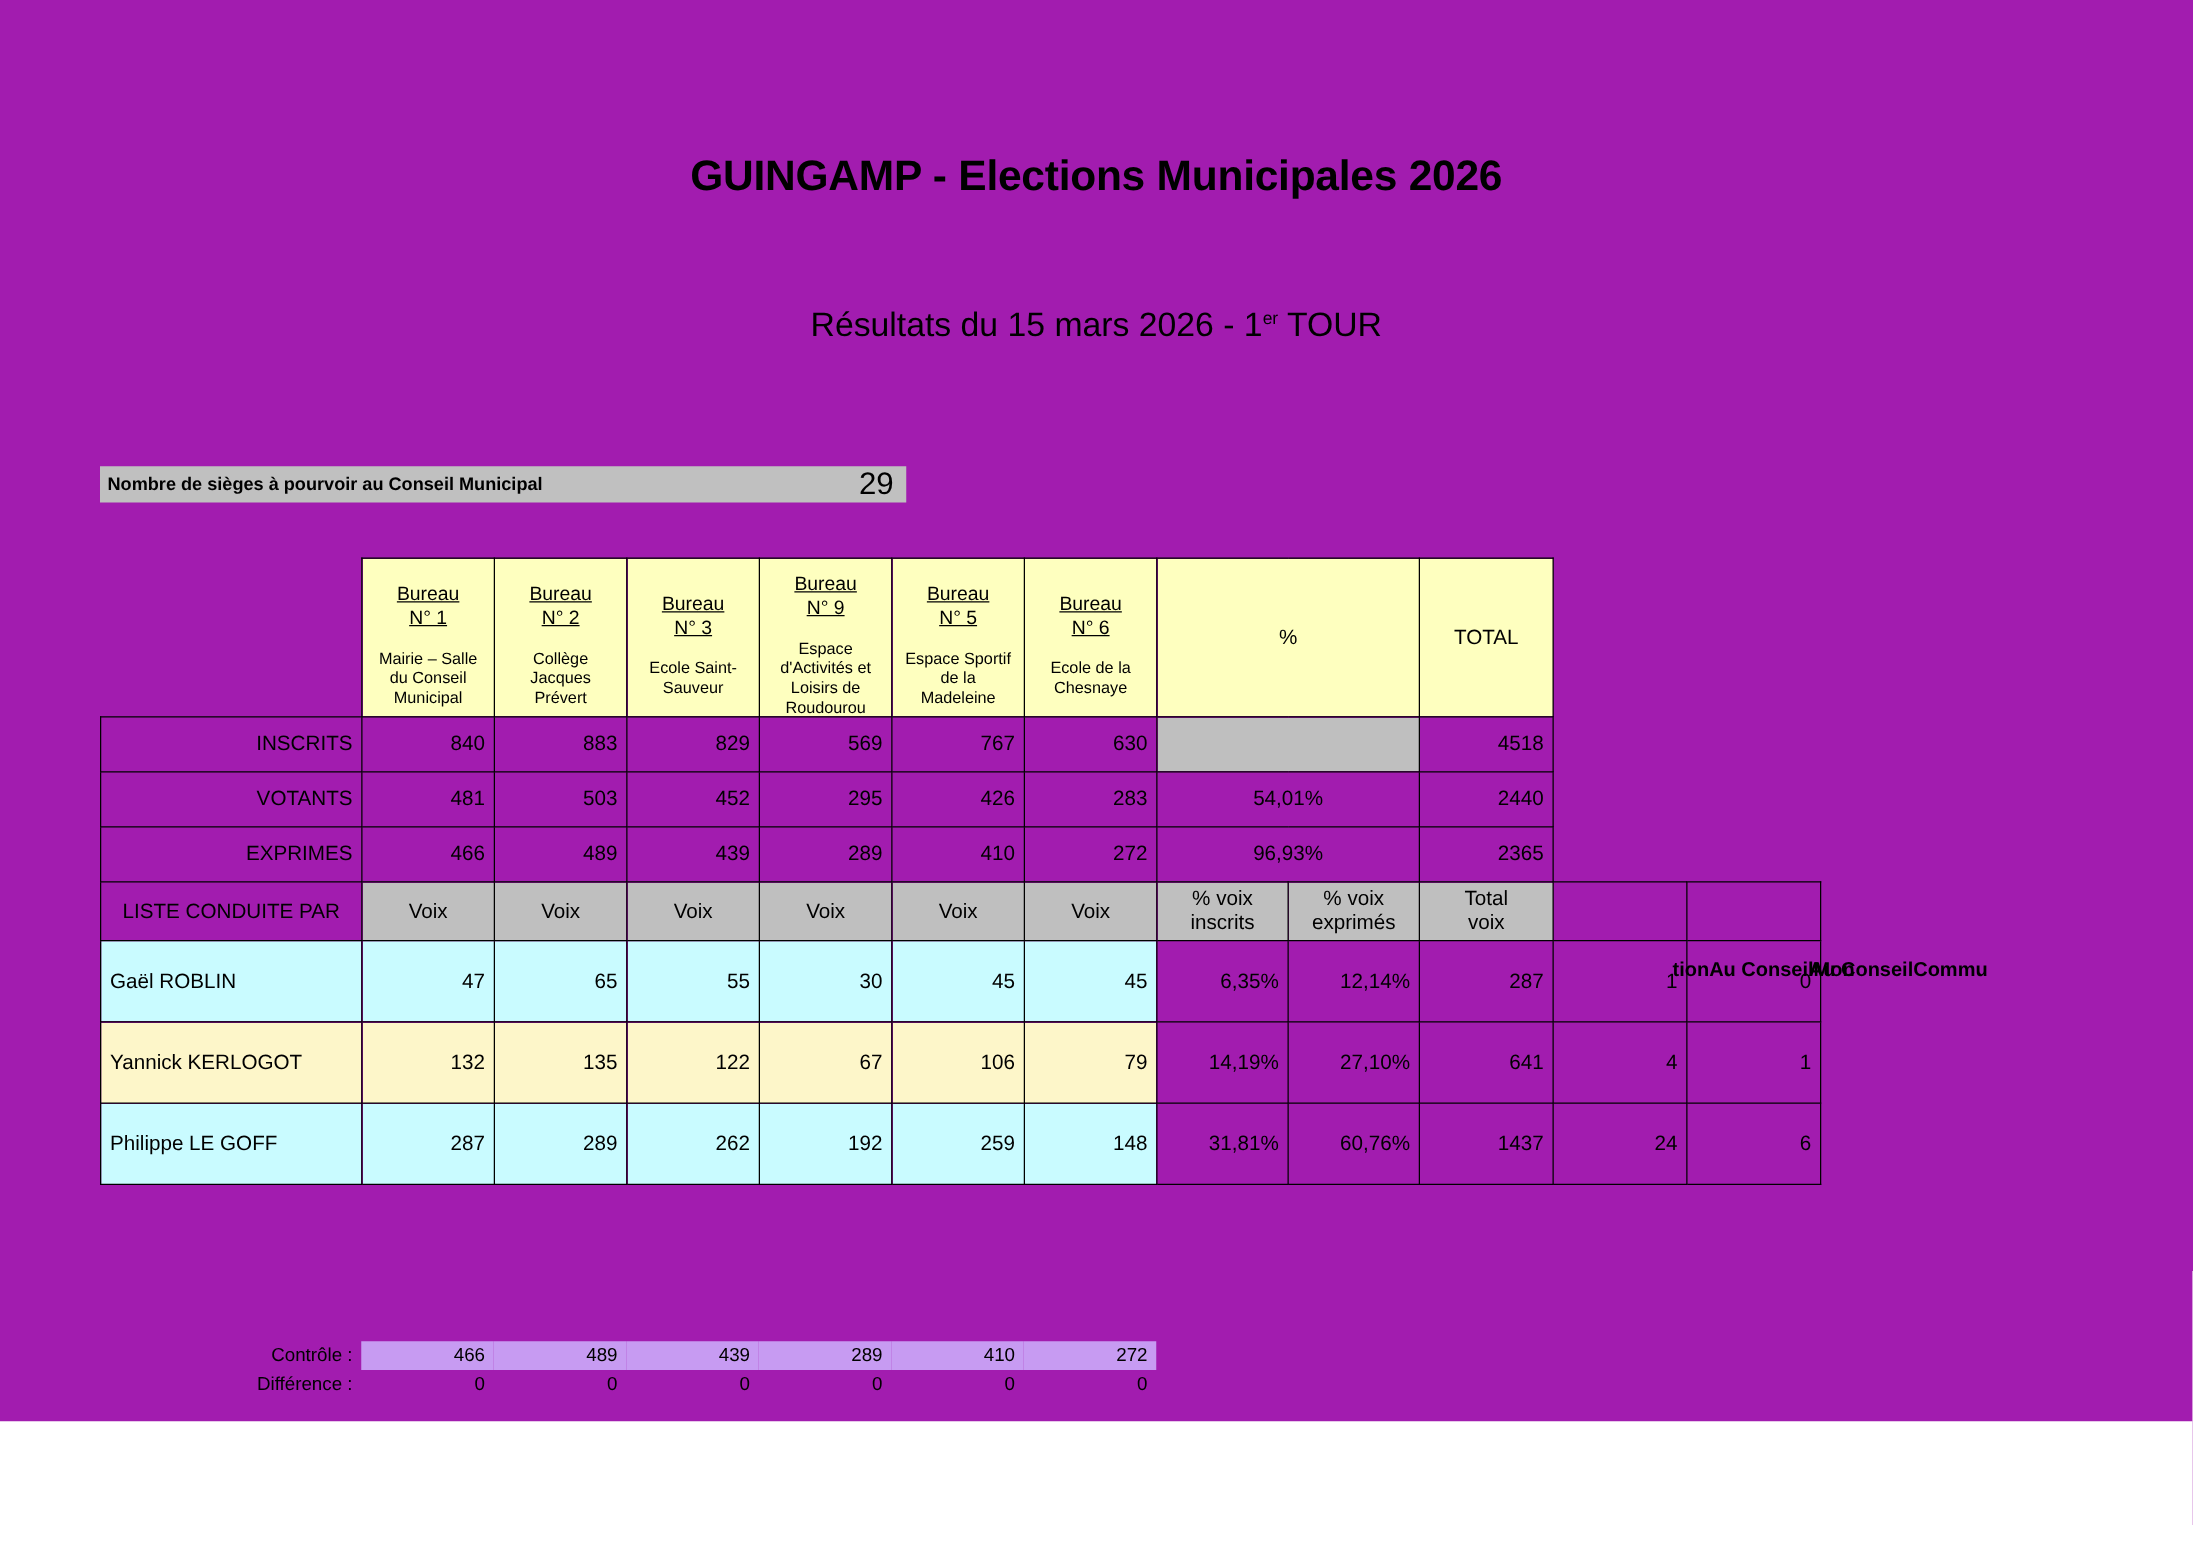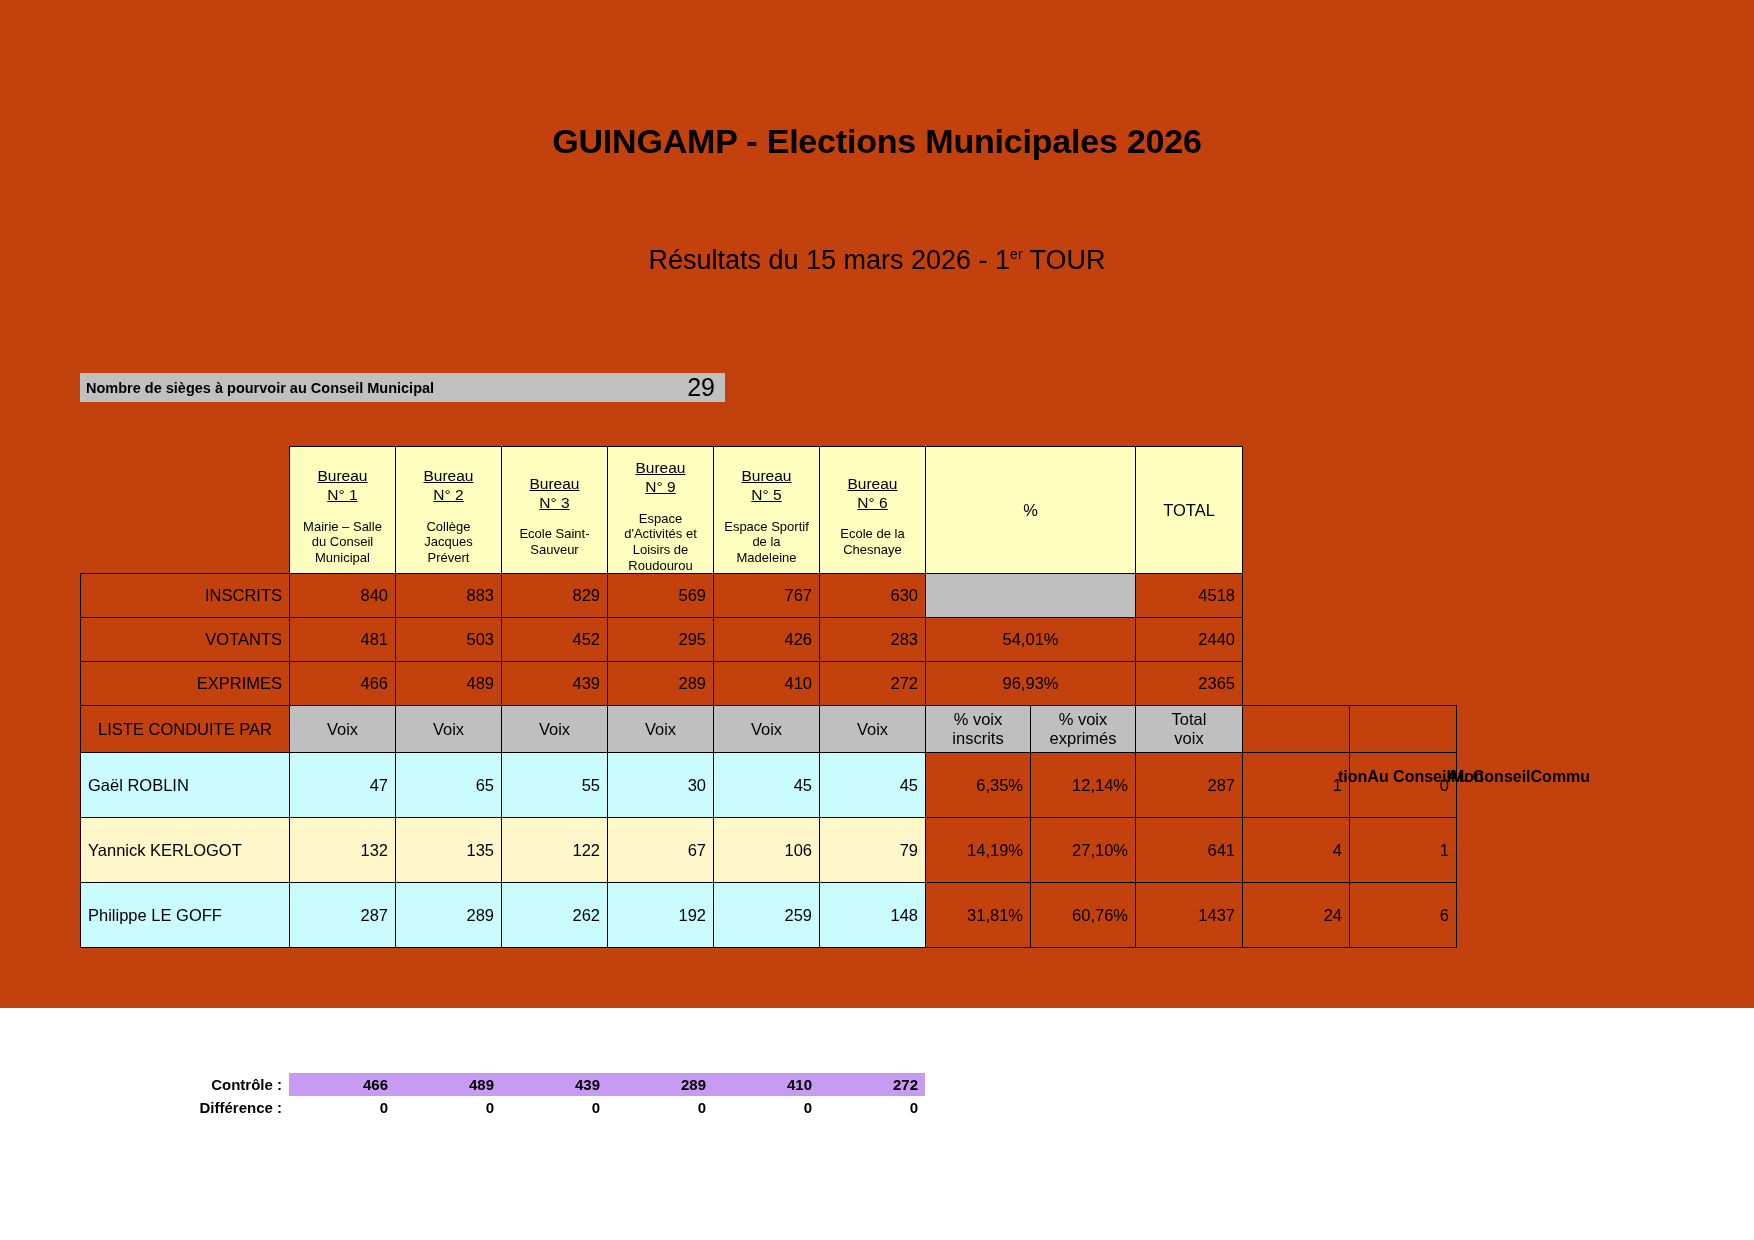--- a/index.html
+++ b/index.html
@@ -7,22 +7,22 @@
     margin: 0; padding: 0;
     background: #ffffff;
     width: 1754px; height: 1240px;
     font-family: "Liberation Sans", sans-serif;
     color: #000000;
     overflow: hidden;
   }
   #page {
     position: relative;
     width: 1754px;
-    height: 1008px;
-    background: #c2410c;
+    height: 1137px;
+    background: #a21caf;
   }
 
   
   .title {
     position: absolute;
     left: 0; right: 0;
     top: 122px;
     text-align: center;
     font-size: 34px;
     font-weight: bold;
@@ -155,21 +155,20 @@
   
   .bare-top { border-top: none !important; }
 
   
   .ctrl {
     position: absolute;
     left: 80px;
     top: 1073px;
     border-collapse: collapse;
     table-layout: fixed;
-    font-weight: bold;
   }
   .ctrl td {
     border: none;
     font-size: 15px;
     height: 23px;
     padding: 0 7px;
   }
   .ctrl .cl { width: 209px; text-align: right; }
   .ctrl .cv { width: 106px; text-align: right; }
   .violet { background: #c79bf2; }

